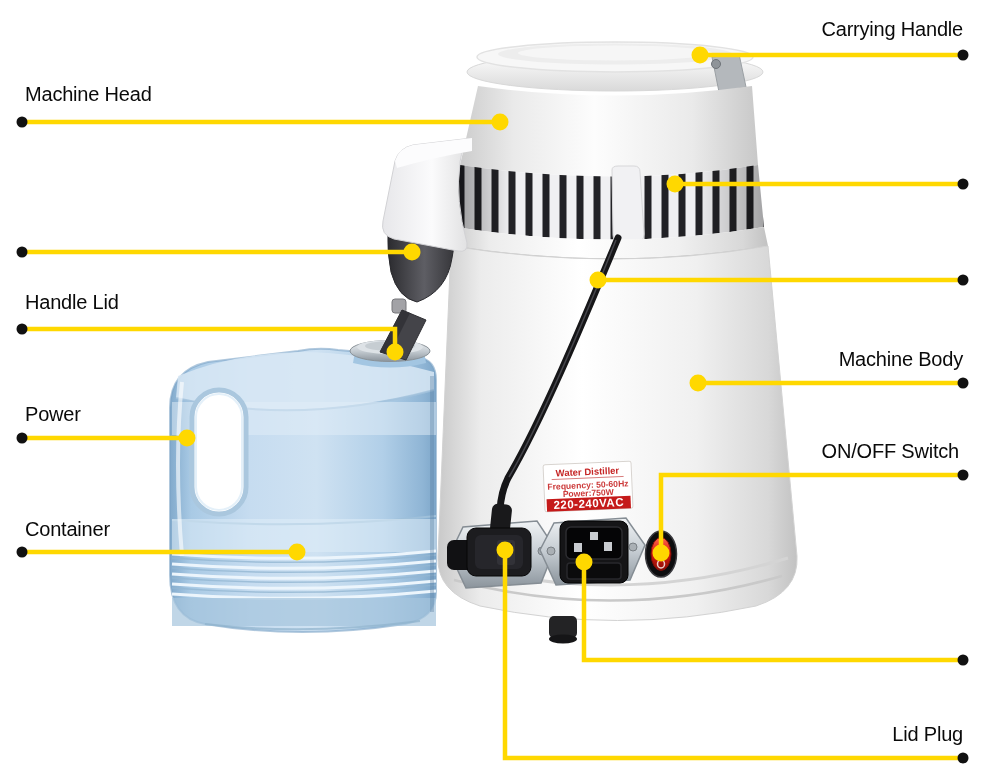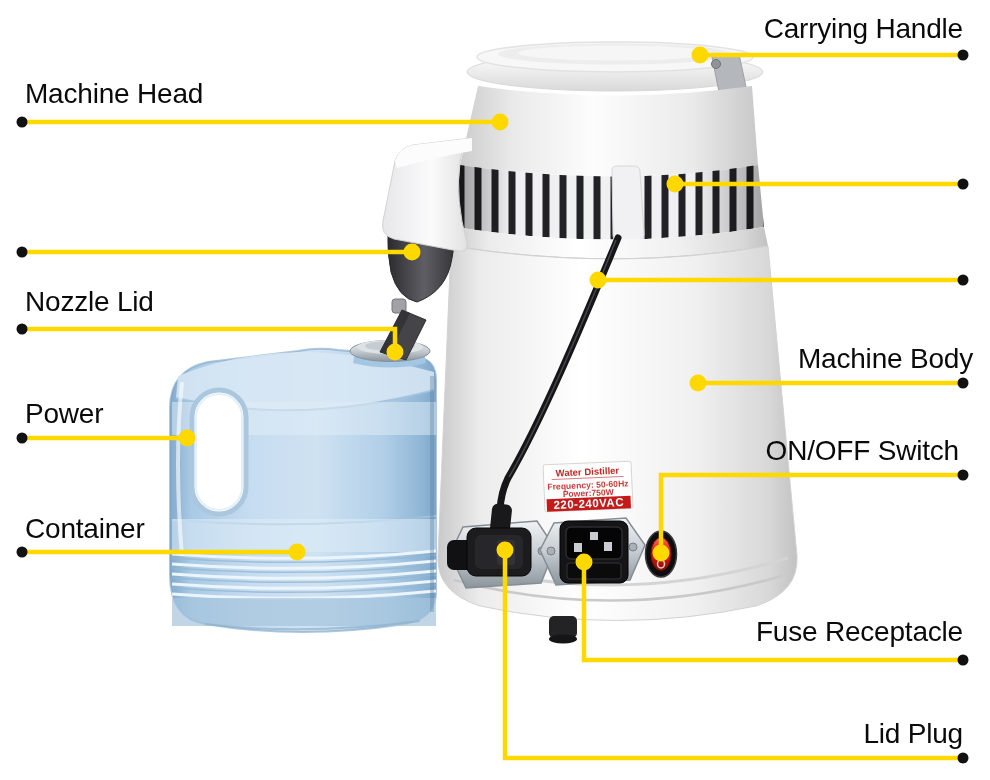--- a/index.html
+++ b/index.html
@@ -1,19 +1,19 @@
 <!DOCTYPE html>
 <html><head>
 <meta charset="utf-8">
 <style>
   html,body{margin:0;padding:0;background:#ffffff;}
   .stage{position:relative;width:990px;height:780px;background:#ffffff;overflow:hidden;
          font-family:"Liberation Sans", sans-serif;}
   .artwork{position:absolute;left:0;top:0;}
-  .callout{position:absolute;font-size:28px;line-height:32px;color:#0a0a0a;
+  .callout{position:absolute;font-size:20px;line-height:32px;color:#0a0a0a;
            white-space:nowrap;letter-spacing:-0.2px;}
   .callout.right{text-align:right;}
   .callout.wrap{white-space:normal;line-height:31px;width:205px;}
 </style>
 </head>
 <body>
 
 <div class="stage">
 
   <svg class="artwork" viewBox="0 0 990 780" width="990" height="780" xmlns="http://www.w3.org/2000/svg">
@@ -248,23 +248,22 @@
       <circle cx="963" cy="184" r="5.5"></circle>
       <circle cx="963" cy="280" r="5.5"></circle>
       <circle cx="963" cy="383" r="5.5"></circle>
       <circle cx="963" cy="475" r="5.5"></circle>
       <circle cx="963" cy="660" r="5.5"></circle>
       <circle cx="963" cy="758" r="5.5"></circle>
     </g>
   </svg>
 
   <div class="callout" style="left:25px;top:78px">Machine Head</div>
-  <div class="callout" style="left:25px;top:286px">Nozzle Lid</div>
+  <div class="callout" style="left:25px;top:286px">Handle Lid</div>
   <div class="callout" style="left:25px;top:398px">Power</div>
   <div class="callout" style="left:25px;top:513px">Container</div>
 
   <div class="callout right" style="right:27px;top:13px">Carrying Handle</div>
-  <div class="callout right" style="right:17px;top:343px">Machine Body</div>
+  <div class="callout right" style="right:27px;top:343px">Machine Body</div>
   <div class="callout right" style="right:31px;top:435px">ON/OFF Switch</div>
-  <div class="callout right" style="right:27px;top:616px">Fuse Receptacle</div>
   <div class="callout right" style="right:27px;top:718px">Lid Plug</div>
 
 </div>
 
 </body></html>

